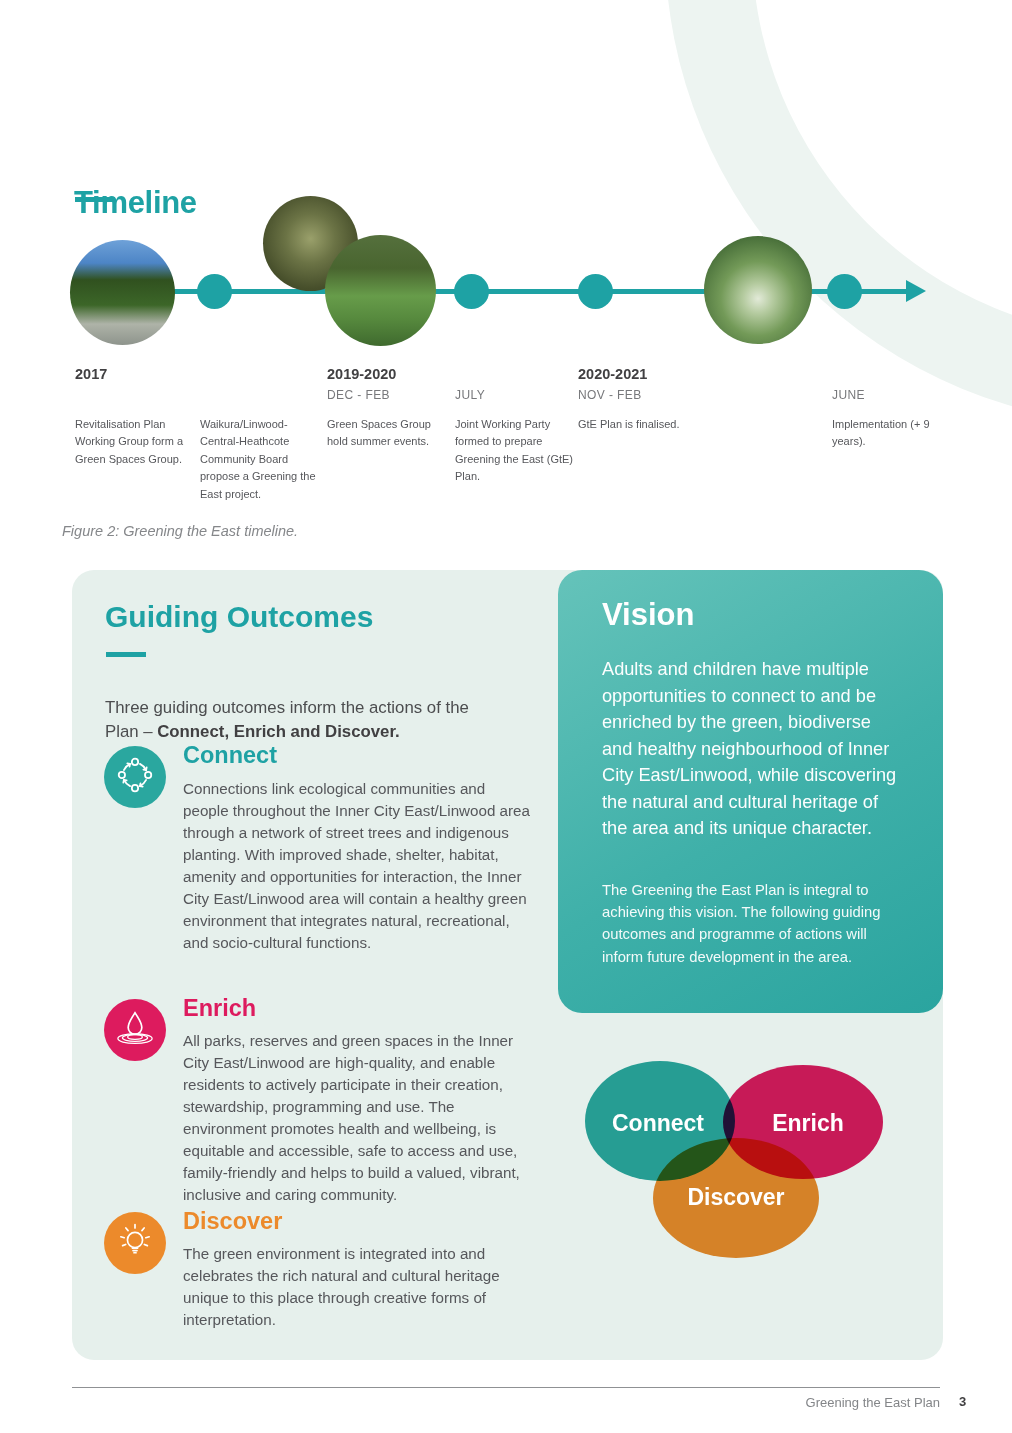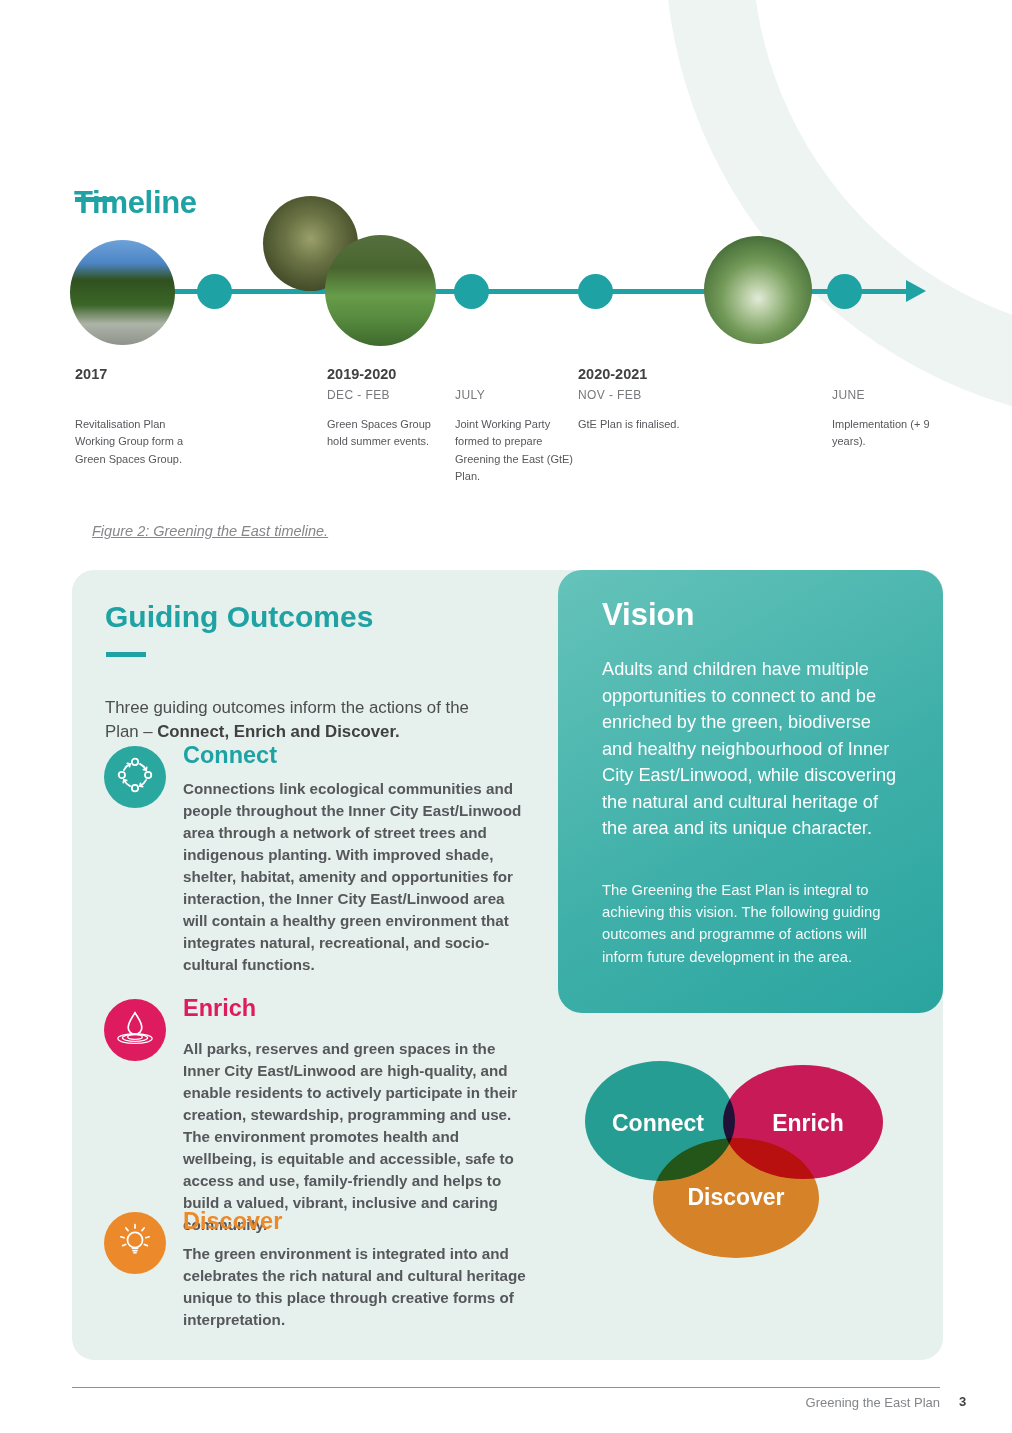--- a/index.html
+++ b/index.html
@@ -39,43 +39,43 @@
   
   .tl-col { position:absolute; top:366px; }
   #col0 { left:75px;  width:115px; } #col1 { left:200px; width:122px; }
   #col2 { left:327px; width:112px; } #col3 { left:455px; width:118px; }
   #col4 { left:578px; width:118px; } #col5 { left:707px; width:112px; }
   #col6 { left:832px; width:112px; }
   .tl-year   { font-size:14.5px; font-weight:bold; color:var(--text_dark); height:22px; }
   .tl-period { font-size:12px; color:var(--text_midgray); height:28px; letter-spacing:0.4px; }
   .tl-text   { font-size:11px; color:var(--text_gray); line-height:1.58; }
 
-  .caption { position:absolute; left:92px; top:523px; font-size:14.5px; font-style:italic; color:var(--caption_gray);text-decoration:underline; }
+  .caption { position:absolute; left:62px; top:523px; font-size:14.5px; font-style:italic; color:var(--caption_gray); }
 
   
   .panel-mint { position:absolute; left:72px; top:570px; width:871px; height:790px;
     border-radius:22px; background:var(--mint); }
   #h-guiding { left:105px; top:600px; font-size:30px; }
   #bar-guiding { left:106px; top:652px; }
   .intro { position:absolute; left:105px; top:679px; width:400px; font-size:16.8px;
     color:#4c4d4f; line-height:1.42; }
   .intro b { color:#414042; }
 
   .oc-icon { position:absolute; width:62px; height:62px; border-radius:50%;
     display:flex; align-items:center; justify-content:center; }
   #oc1-icon { left:104px; top:746px;  background:var(--venn_teal); }
   #oc2-icon { left:104px; top:999px;  background:var(--pink); }
   #oc3-icon { left:104px; top:1212px; background:var(--orange); }
   .oc-head { position:absolute; font-size:23.5px; font-weight:bold; }
   #oc1-head { left:183px; top:742px;  color:var(--teal); }
   #oc2-head { left:183px; top:995px;  color:var(--pink); }
   #oc3-head { left:183px; top:1208px; color:var(--orange); }
-  .oc-text { position:absolute; width:348px; font-size:15.2px; color:var(--text_gray); line-height:1.45;font-weight:bold; }
+  .oc-text { position:absolute; width:348px; font-size:15.2px; color:var(--text_gray); line-height:1.45; }
   #oc1-text { left:183px; top:778px; }
-  #oc2-text { left:183px; top:1030px;margin-top:8px; }
+  #oc2-text { left:183px; top:1030px; }
   #oc3-text { left:183px; top:1243px; }
 
   .panel-vision { position:absolute; left:558px; top:570px; width:385px; height:443px; border-radius:24px;
     background:linear-gradient(150deg,var(--vision_grad_start) 0%,#3fb0a9 55%,var(--vision_grad_end) 100%); }
   #v-title { position:absolute; left:602px; top:597px; font-size:31px; font-weight:bold; color:#fff; }
   #v-p1 { position:absolute; left:602px; top:656px; width:302px; font-size:18.2px; line-height:1.46; color:#fcfefe; }
   #v-p2 { position:absolute; left:602px; top:879px; width:298px; font-size:14.8px; line-height:1.5; color:#f3faf9; }
 
   
   .venn-ellipse { position:absolute; border-radius:50%; mix-blend-mode:multiply; }
@@ -113,20 +113,25 @@
   <div id="ph3" class="photo"></div>
   <div id="dot2" class="tl-dot"></div>
   <div id="dot3" class="tl-dot"></div>
   <div id="ph4" class="photo"></div>
   <div id="dot4" class="tl-dot"></div>
 
   <div id="col0" class="tl-col">
     <div class="tl-year">2017</div>
     <div class="tl-period"></div>
     <div class="tl-text">Revitalisation Plan Working Group form a Green Spaces Group.</div>
+  </div>
+  <div id="col1" class="tl-col">
+    <div class="tl-year"></div>
+    <div class="tl-period"></div>
+    <div class="tl-text">Waikura/Linwood-Central-Heathcote Community Board propose a Greening the East project.</div>
   </div>
   <div id="col2" class="tl-col">
     <div class="tl-year">2019-2020</div>
     <div class="tl-period">DEC - FEB</div>
     <div class="tl-text">Green Spaces Group hold summer events.</div>
   </div>
   <div id="col3" class="tl-col">
     <div class="tl-year"></div>
     <div class="tl-period">JULY</div>
     <div class="tl-text">Joint Working Party formed to prepare Greening the East (GtE) Plan.</div>

